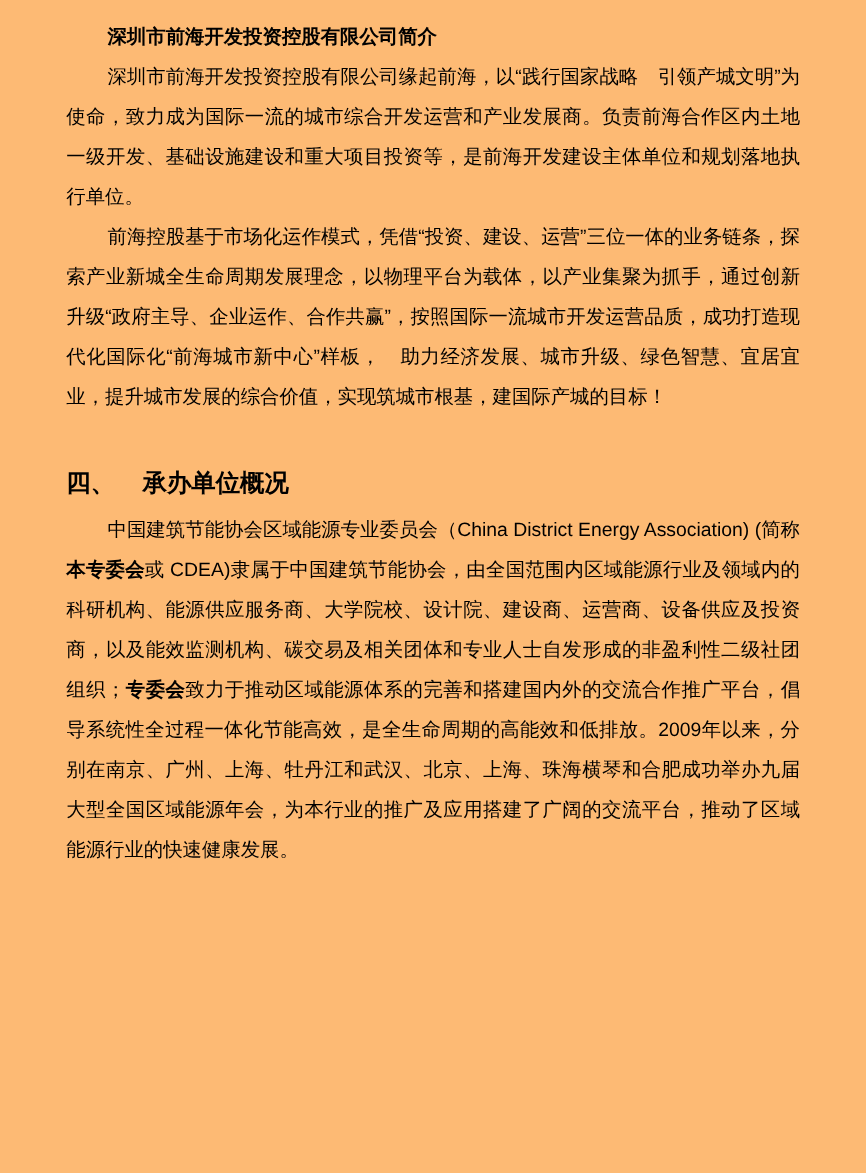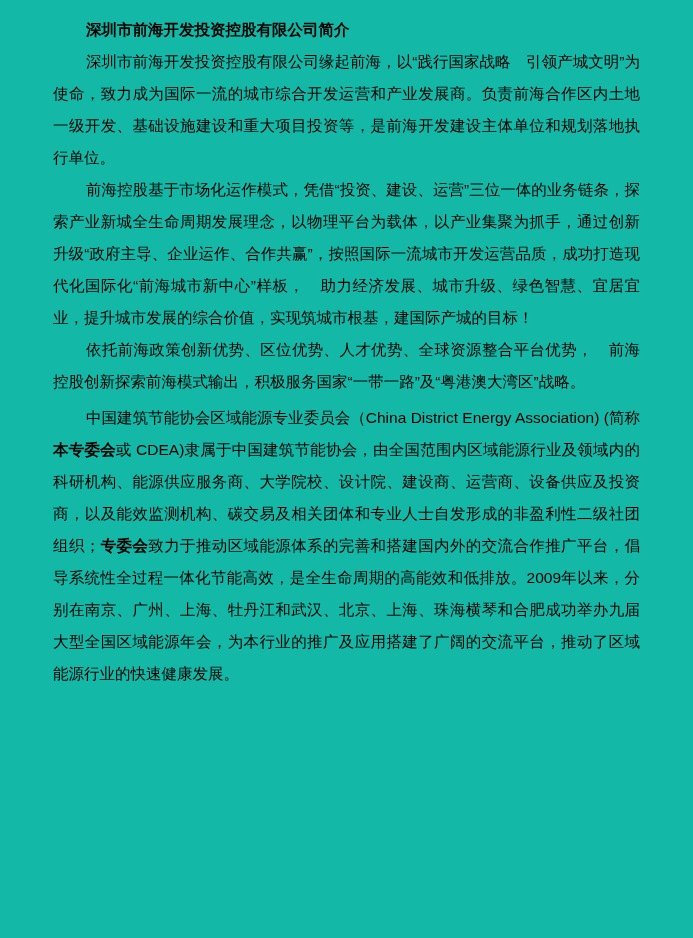--- a/index.html
+++ b/index.html
@@ -10,21 +10,21 @@
   body {
     width: 693px;
     height: 938px;
     overflow: hidden;
   }
   .page {
     box-sizing: border-box;
     width: 693px;
     height: 938px;
     padding: 14px 53px 0 53px;
-    background: #14b8a6;
+    background: #fdba74;
     color: #000000;
     
     font-family: "Liberation Sans", "DejaVu Sans", serif;
     font-size: 15.5px;
     line-height: 32px;
   }
   .para {
     margin: 0;
     text-align: justify;
   }
@@ -59,21 +59,21 @@
 </style>
 </head>
 <body>
 
 <div class="page">
 
   <section>
     <p class="para bold indent">深圳市前海开发投资控股有限公司简介</p>
     <p class="para indent">深圳市前海开发投资控股有限公司缘起前海，以“践行国家战略　引领产城文明”为使命，致力成为国际一流的城市综合开发运营和产业发展商。负责前海合作区内土地一级开发、基础设施建设和重大项目投资等，是前海开发建设主体单位和规划落地执行单位。</p>
     <p class="para indent">前海控股基于市场化运作模式，凭借“投资、建设、运营”三位一体的业务链条，探索产业新城全生命周期发展理念，以物理平台为载体，以产业集聚为抓手，通过创新升级“政府主导、企业运作、合作共赢”，按照国际一流城市开发运营品质，成功打造现代化国际化“前海城市新中心”样板，　助力经济发展、城市升级、绿色智慧、宜居宜业，提升城市发展的综合价值，实现筑城市根基，建国际产城的目标！</p>
-    <p class="para indent">依托前海政策创新优势、区位优势、人才优势、全球资源整合平台优势，　前海控股创新探索前海模式输出，积极服务国家“一带一路”及“粤港澳大湾区”战略。</p>
   </section>
 
+  <h1 class="section-heading"><span>四、</span><span class="heading-tab"></span><span>承办单位概况</span></h1>
 
   <section>
     <p class="para indent gap-before-p1"><span>中国建筑节能协会区域能源专业委员会（China District Energy Association) (简称</span><span class="bold">本专委会</span><span>或 CDEA)隶属于中国建筑节能协会，由全国范围内区域能源行业及领域内的科研机构、能源供应服务商、大学院校、设计院、建设商、运营商、设备供应及投资商，以及能效监测机构、碳交易及相关团体和专业人士自发形成的非盈利性二级社团组织；</span><span class="bold">专委会</span><span>致力于推动区域能源体系的完善和搭建国内外的交流合作推广平台，倡导系统性全过程一体化节能高效，是全生命周期的高能效和低排放。2009年以来，分别在南京、广州、上海、牡丹江和武汉、北京、上海、珠海横琴和合肥成功举办九届大型全国区域能源年会，为本行业的推广及应用搭建了广阔的交流平台，推动了区域能源行业的快速健康发展。</span></p>
   </section>
 
 </div>
 
 </body></html>

